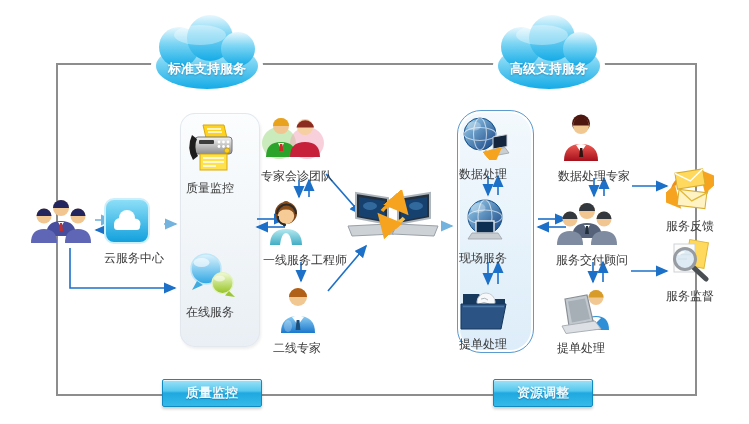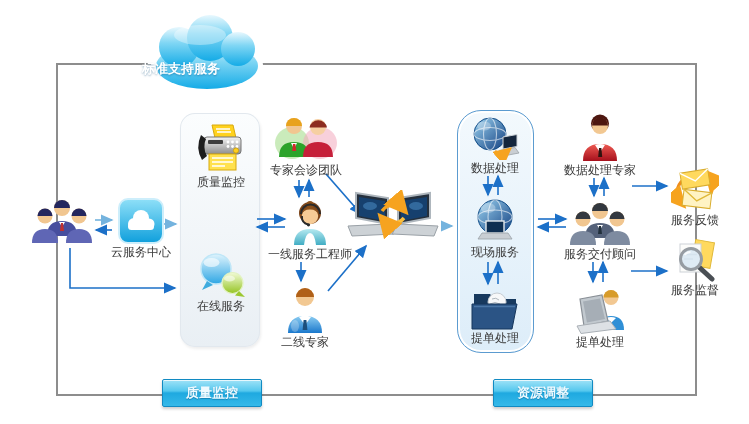--- a/index.html
+++ b/index.html
@@ -10,26 +10,26 @@
   .panel{position:absolute;z-index:1}
   .panel-soft{left:180px;top:113px;width:80px;height:234px;border-radius:15px;
     background:linear-gradient(180deg,#fbfdfe,#e9eff4);
     box-shadow:inset 0 0 0 1px #e2e8ee,1px 2px 3px rgba(0,0,0,.07)}
   .panel-blue{left:457px;top:110px;width:77px;height:243px;border-radius:24px;
     background:linear-gradient(180deg,#f3f9fd,#ddedf9);
     border:1px solid #5b9bd0;box-shadow:inset 0 0 0 2px #fff}
   .connectors{position:absolute;left:0;top:0;z-index:2;pointer-events:none}
   .connectors line,.connectors polyline{stroke:#1c70c8;stroke-width:1.6}
   .connectors .al{stroke:#74b3de}
-  .node{position:absolute;display:flex;flex-direction:column;align-items:center;gap:2px;z-index:3}
+  .node{position:absolute;display:flex;flex-direction:column;gap:8px;z-index:3}
   .node .icon{display:block;line-height:0}
   .nlabel{font-size:12px;color:#3a3a3a;white-space:nowrap;line-height:1.15}
   .cloud{position:absolute;width:130px;height:86px;z-index:4}
   .cloud svg{position:absolute;left:0;top:0}
-  .clabel{position:absolute;left:0;right:0;bottom:16px;font-size:13px;font-weight:bold;
+  .clabel{position:absolute;left:0;right:0;bottom:16px;text-align:center;font-size:13px;font-weight:bold;
     color:#fff;text-shadow:0 1px 2px rgba(0,70,120,.4);z-index:1}
   .tag{position:absolute;width:100px;height:28px;border-radius:2px;z-index:4;
     background:linear-gradient(180deg,#9fe2f7 0%,#55c8ee 42%,#1fa9e0 50%,#35b9e9 100%);
     border:1px solid #118ac2;
     box-shadow:inset 0 1px 0 rgba(255,255,255,.75),0 2px 3px rgba(0,0,0,.2);
     display:flex;align-items:center;justify-content:center;
     font-size:13px;font-weight:bold;color:#eefaff;text-shadow:0 1px 1px rgba(0,90,140,.5)}
 </style>
 </head>
 <body>
@@ -132,20 +132,38 @@
         <ellipse cx="65" cy="58" rx="51" ry="23"></ellipse>
           <circle cx="37" cy="39" r="20"></circle>
         <circle cx="68" cy="30" r="23"></circle>
           <circle cx="96" cy="41" r="17"></circle>
       </g>
       <ellipse cx="58" cy="27" rx="26" ry="10" fill="#fff" opacity="0.35"></ellipse>
     </svg>
     <span class="clabel">标准支持服务</span>
   </div>
 
+  <div class="cloud" style="left:484px;top:8px">
+    <svg width="130" height="86" viewBox="0 0 130 86">
+      <g fill="#fff">
+        <ellipse cx="65" cy="57" rx="56" ry="27"></ellipse>
+          <circle cx="37" cy="38" r="24"></circle>
+        <circle cx="68" cy="28" r="27"></circle>
+          <circle cx="96" cy="40" r="21"></circle>
+      </g>
+      <g fill="url(#gCloud)">
+        <ellipse cx="65" cy="58" rx="51" ry="23"></ellipse>
+          <circle cx="37" cy="39" r="20"></circle>
+        <circle cx="68" cy="30" r="23"></circle>
+          <circle cx="96" cy="41" r="17"></circle>
+      </g>
+      <ellipse cx="58" cy="27" rx="26" ry="10" fill="#fff" opacity="0.35"></ellipse>
+    </svg>
+    <span class="clabel">高级支持服务</span>
+  </div>
 
   <div class="tag" style="left:162px;top:379px">
     <span>质量监控</span>
   </div>
   <div class="tag" style="left:493px;top:379px">
     <span>资源调整</span>
   </div>
 
   <div class="node" style="left:30px;top:196px;width:64px">
     <span class="icon">

